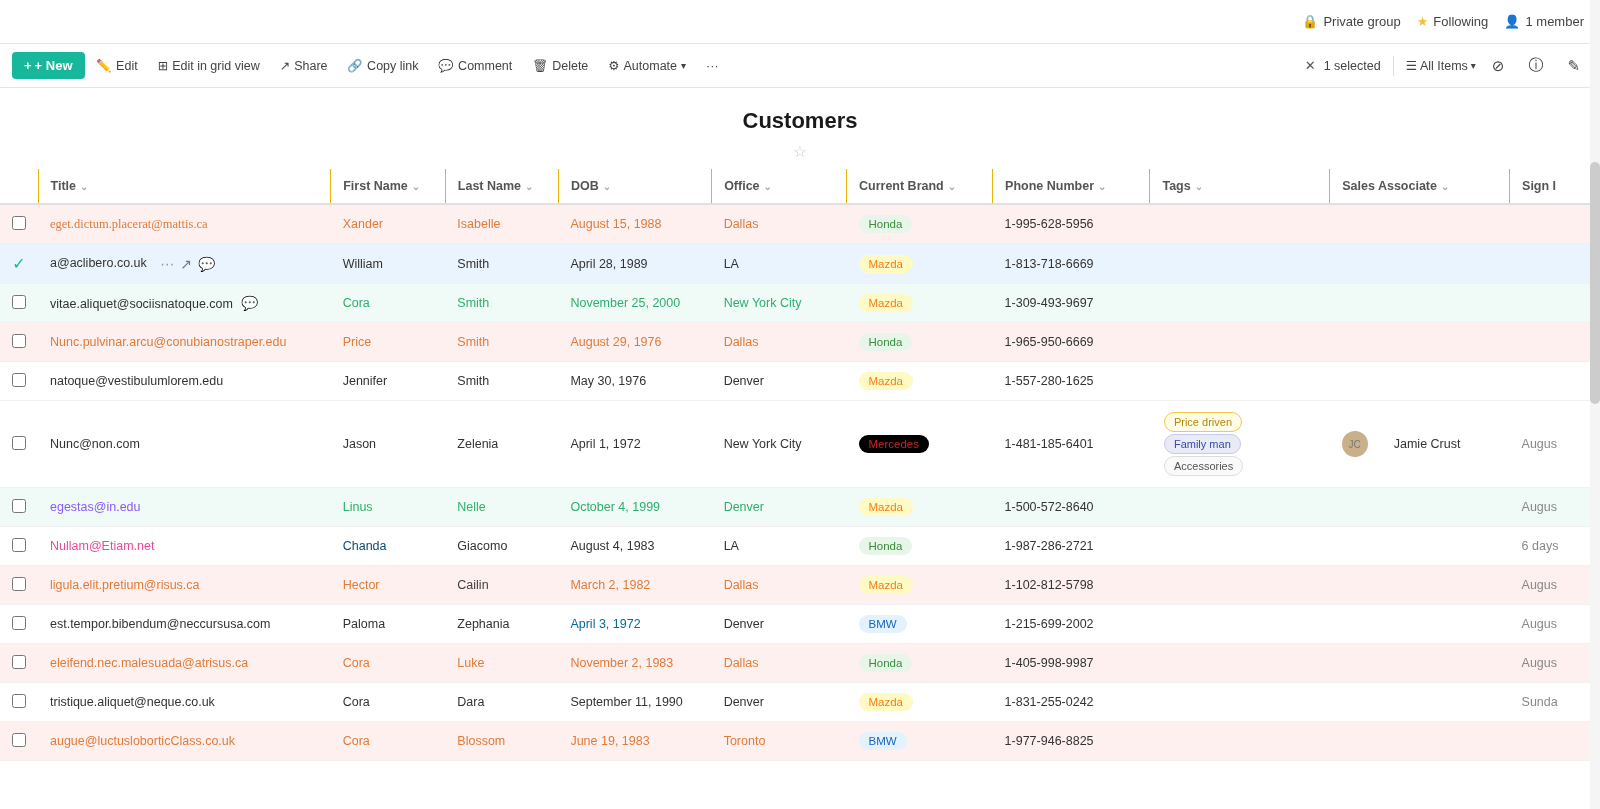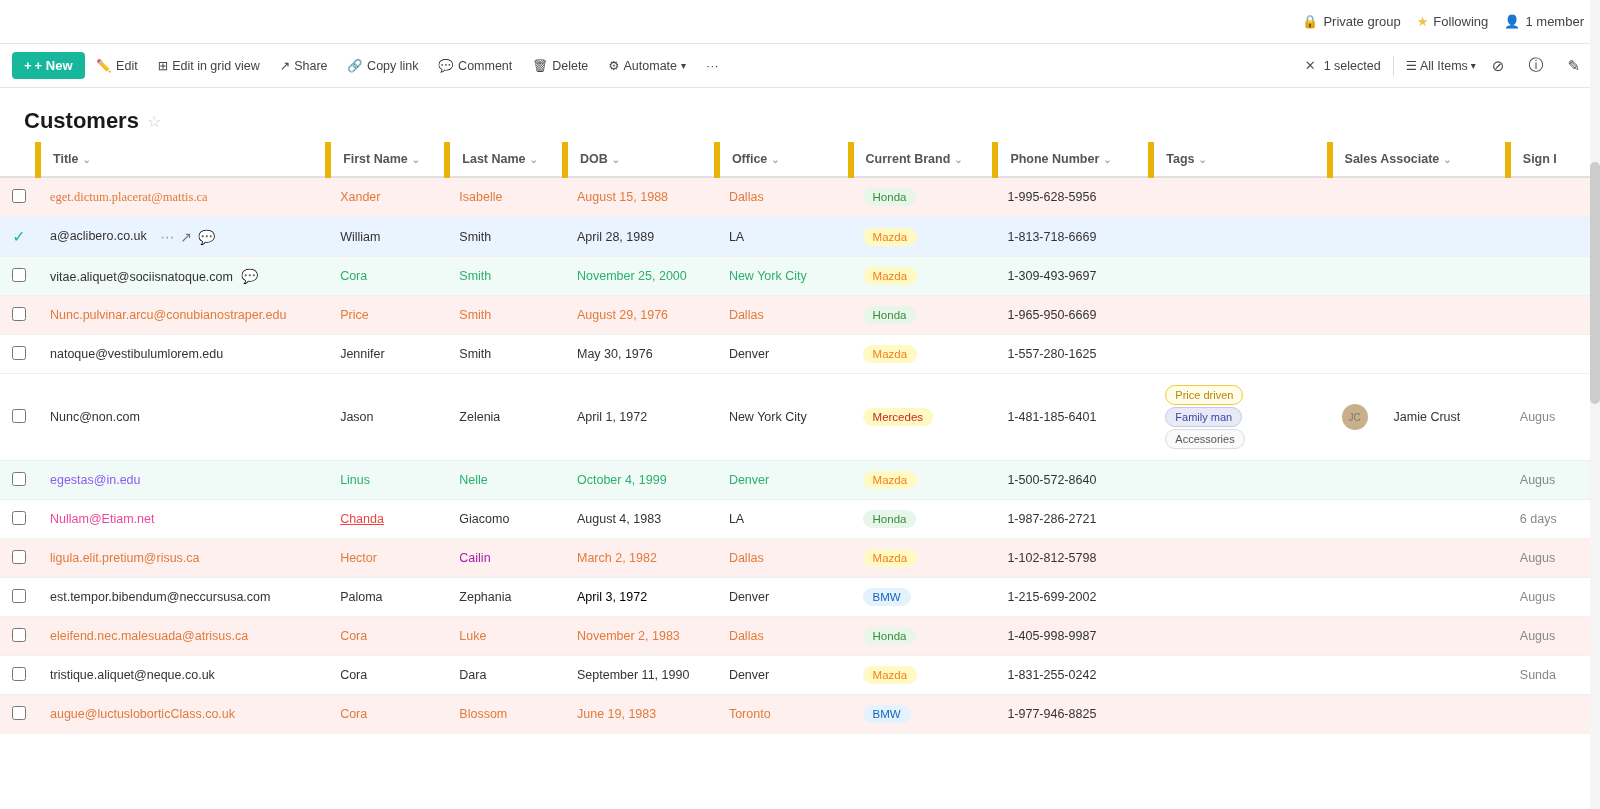--- a/index.html
+++ b/index.html
@@ -83,20 +83,21 @@
       align-items: center;
       gap: 3px;
     }
 
     
     .page-header {
       padding: 20px 24px 8px 24px;
       display: flex;
       align-items: center;
       gap: 8px;
+      flex-direction: column;
     }
     .page-title {
       font-size: 22px;
       font-weight: 600;
       color: #1a1a1a;
     }
     .star-icon { color: #ccc; font-size: 16px; cursor: pointer; }
 
     
     .table-container {
@@ -116,21 +117,21 @@
       border-bottom: 2px solid #e0e0e0;
     }
 
     th {
       padding: 10px 12px;
       text-align: left;
       font-size: 12.5px;
       font-weight: 600;
       color: #555;
       white-space: nowrap;
-      border-right: 6px solid #eab308;
+      border-right: 1px solid #eab308;
     }
     th .col-header {
       display: flex;
       align-items: center;
       gap: 4px;
     }
     th .chevron { color: #aaa; font-size: 10px; }
 
     th:first-child { width: 36px; padding: 0 8px; }
 
@@ -153,21 +154,21 @@
 
     .brand-badge {
       display: inline-block;
       padding: 3px 10px;
       border-radius: 20px;
       font-size: 11.5px;
       font-weight: 500;
     }
     .brand-honda { background: #e8f5e9; color: #388e3c; }
     .brand-mazda { background: #fff9c4; color: #f57f17; }
-    .brand-mercedes { background: #fef9c3; color: #c62828; }
+    .brand-mercedes { background: #000000; color: #c62828; }
     .brand-bmw { background: #e3f2fd; color: #1565c0; }
 
     .tag-badge {
       display: inline-block;
       padding: 3px 9px;
       border-radius: 20px;
       font-size: 11px;
       margin: 1px 2px;
       border: 1px solid #ddd;
       color: #555;
@@ -473,49 +474,49 @@
           <td><span style="color:#2daf6f;">Denver</span></td>
           <td><span class="brand-badge brand-mazda">Mazda</span></td>
           <td><span>1-500-572-8640</span></td>
           <td></td>
           <td></td>
           <td><span style="color:#888;">Augus</span></td>
         </tr>
         <tr class="row-white">
           <td class="checkbox-col"><input type="checkbox" style="width: 14px; height: 14px;"></td>
           <td><span style="color:#ec4899;cursor:pointer;text-align:right;">Nullam@Etiam.net</span></td>
-          <td><span style="color:#ef4444;text-decoration:underline;">Chanda</span></td>
+          <td><span style="color:#0c4a6e;">Chanda</span></td>
           <td><span style="color:#333;">Giacomo</span></td>
           <td><span style="color:#333;">August 4, 1983</span></td>
           <td><span style="color:#333;">LA</span></td>
           <td><span class="brand-badge brand-honda">Honda</span></td>
           <td><span>1-987-286-2721</span></td>
           <td></td>
           <td></td>
           <td><span style="color:#888;">6 days</span></td>
         </tr>
         <tr class="row-pink">
           <td class="checkbox-col"><input type="checkbox" style="width: 14px; height: 14px;"></td>
           <td><span style="color:#e07b39;cursor:pointer;">ligula.elit.pretium@risus.ca</span></td>
           <td><span style="color:#e07b39;">Hector</span></td>
-          <td><span style="color:#a21caf;text-align:center;">Cailin</span></td>
+          <td><span style="color:#404040;text-align:center;">Cailin</span></td>
           <td><span style="color:#e07b39;">March 2, 1982</span></td>
           <td><span style="color:#e07b39;">Dallas</span></td>
           <td><span class="brand-badge brand-mazda">Mazda</span></td>
           <td><span>1-102-812-5798</span></td>
           <td></td>
           <td></td>
           <td><span style="color:#888;">Augus</span></td>
         </tr>
         <tr class="row-white">
           <td class="checkbox-col"><input type="checkbox" style="width: 14px; height: 14px;"></td>
           <td><span style="color:#333;cursor:pointer;">est.tempor.bibendum@neccursusa.com</span></td>
           <td><span style="color:#333;">Paloma</span></td>
           <td><span style="color:#333;">Zephania</span></td>
-          <td><span style="color:#000000;">April 3, 1972</span></td>
+          <td><span style="color:#0369a1;">April 3, 1972</span></td>
           <td><span style="color:#333;">Denver</span></td>
           <td><span class="brand-badge brand-bmw">BMW</span></td>
           <td><span>1-215-699-2002</span></td>
           <td></td>
           <td></td>
           <td><span style="color:#888;">Augus</span></td>
         </tr>
         <tr class="row-pink">
           <td class="checkbox-col"><input type="checkbox" style="width: 14px; height: 14px;"></td>
           <td><span style="color:#e07b39;cursor:pointer;">eleifend.nec.malesuada@atrisus.ca</span></td>

